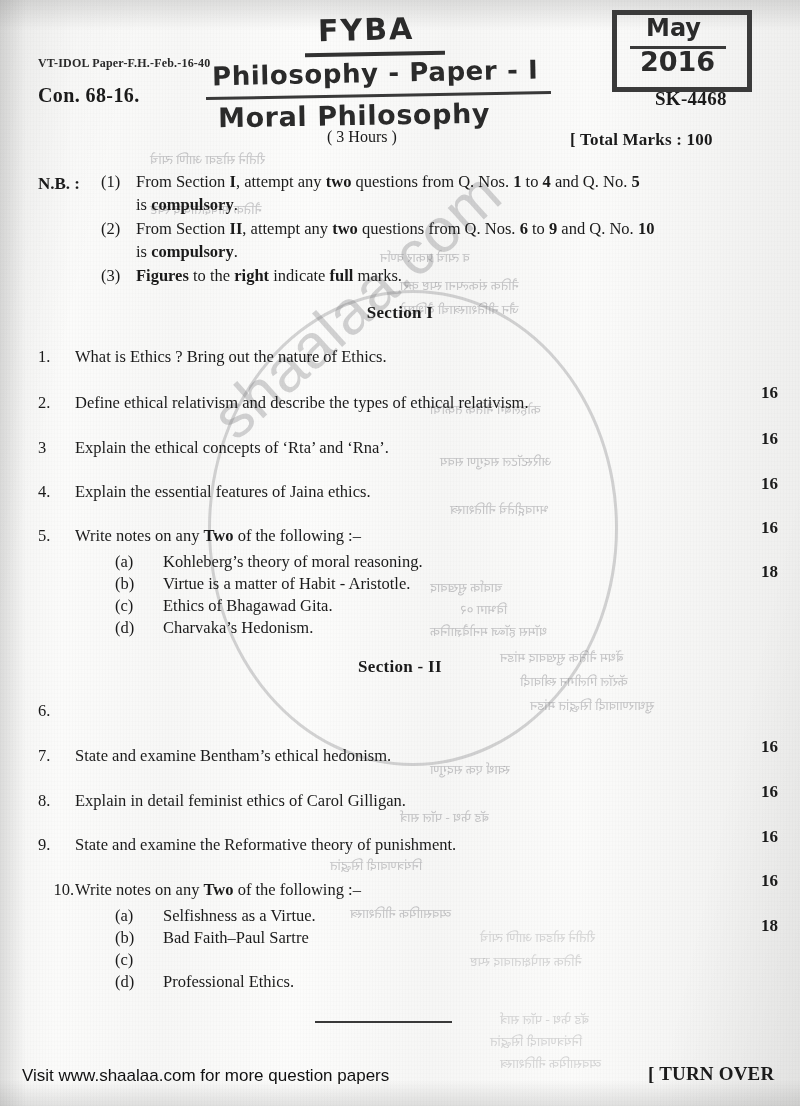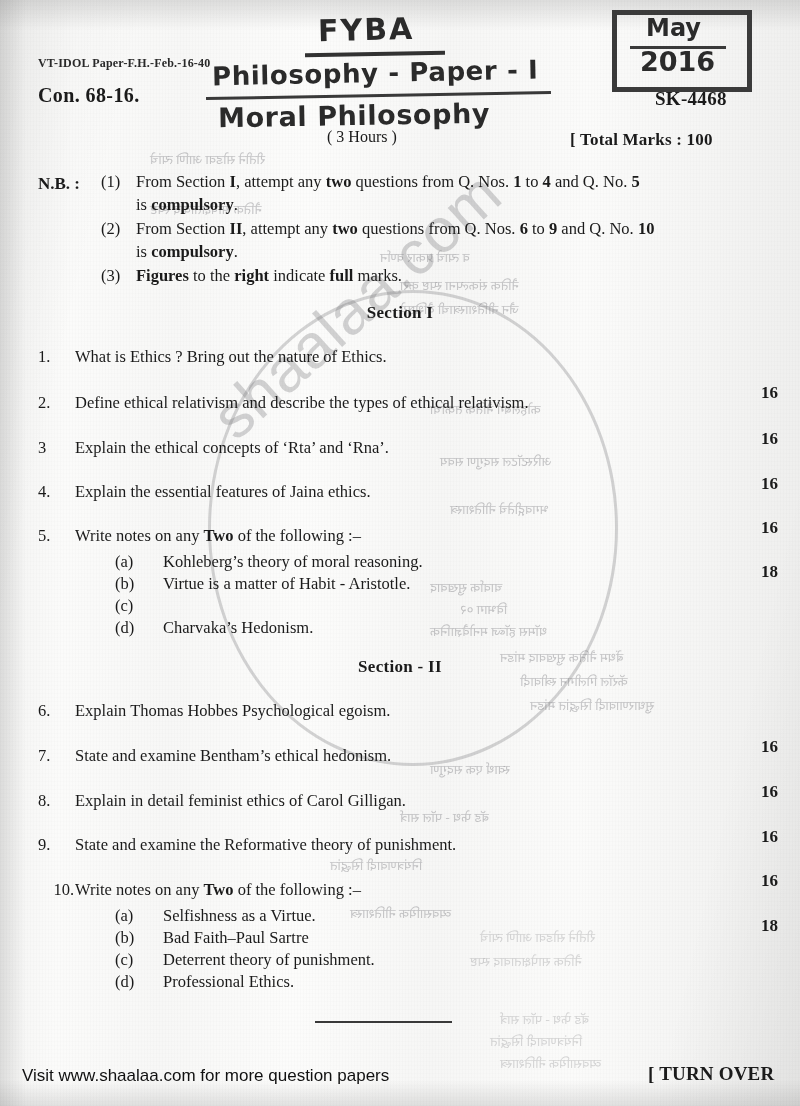--- a/index.html
+++ b/index.html
@@ -424,33 +424,33 @@
       <li class="sub-item">
         <span class="sub-lbl">(a)</span>
         <span class="sub-txt">Kohleberg’s theory of moral reasoning.</span>
       </li>
       <li class="sub-item">
         <span class="sub-lbl">(b)</span>
         <span class="sub-txt">Virtue is a matter of Habit - Aristotle.</span>
       </li>
       <li class="sub-item">
         <span class="sub-lbl">(c)</span>
+        <span class="sub-txt">Ethics of Bhagawad Gita.</span>
       </li>
       <li class="sub-item">
         <span class="sub-lbl">(d)</span>
         <span class="sub-txt">Charvaka’s Hedonism.</span>
       </li>
     </ul>
   </div>
 
   <div class="sec-head" style="top:657px;">Section - II</div>
 
   <div class="q" style="top:700px;">
     <span class="q-num">6.</span>
-    <span class="q-text">Explain Thomas Hobbes Psychological egoism.</span>
     <span class="q-marks">16</span>
   </div>
 
   <div class="q" style="top:745px;">
     <span class="q-num">7.</span>
     <span class="q-text">State and examine Bentham’s ethical hedonism.</span>
     <span class="q-marks">16</span>
   </div>
 
   <div class="q" style="top:790px;">
@@ -473,21 +473,20 @@
       <li class="sub-item">
         <span class="sub-lbl">(a)</span>
         <span class="sub-txt">Selfishness as a Virtue.</span>
       </li>
       <li class="sub-item">
         <span class="sub-lbl">(b)</span>
         <span class="sub-txt">Bad Faith–Paul Sartre</span>
       </li>
       <li class="sub-item">
         <span class="sub-lbl">(c)</span>
-        <span class="sub-txt">Deterrent theory of punishment.</span>
       </li>
       <li class="sub-item">
         <span class="sub-lbl">(d)</span>
         <span class="sub-txt">Professional Ethics.</span>
       </li>
     </ul>
   </div>
 
   <div class="rule"></div>
   <div class="footer-note">Visit www.shaalaa.com for more question papers</div>

